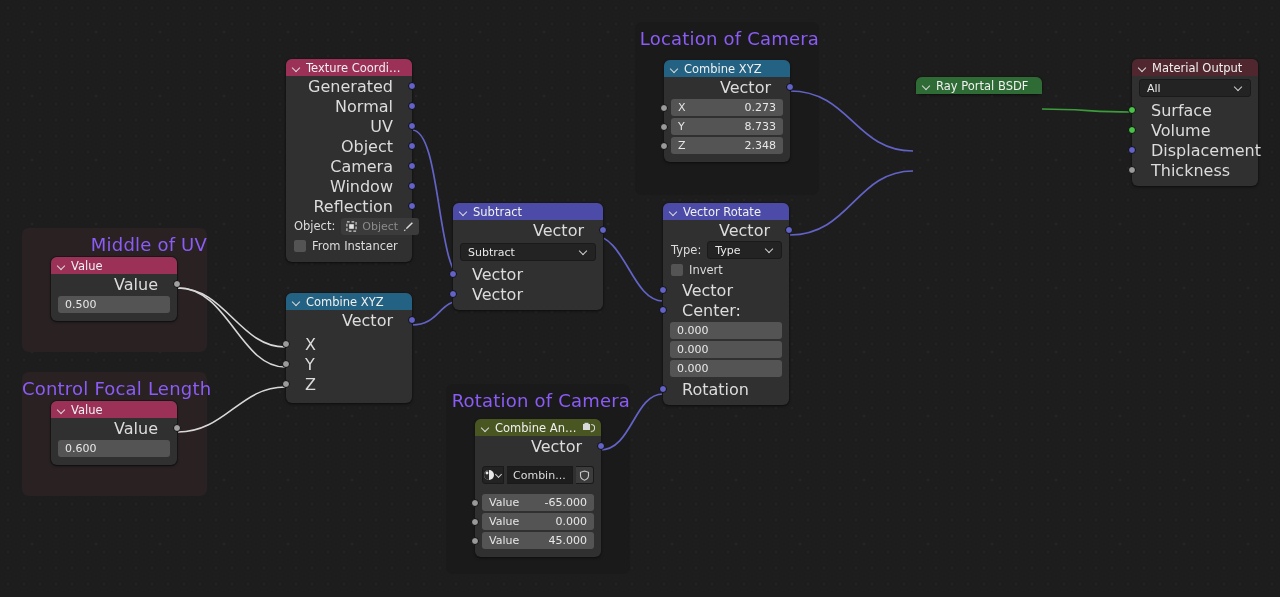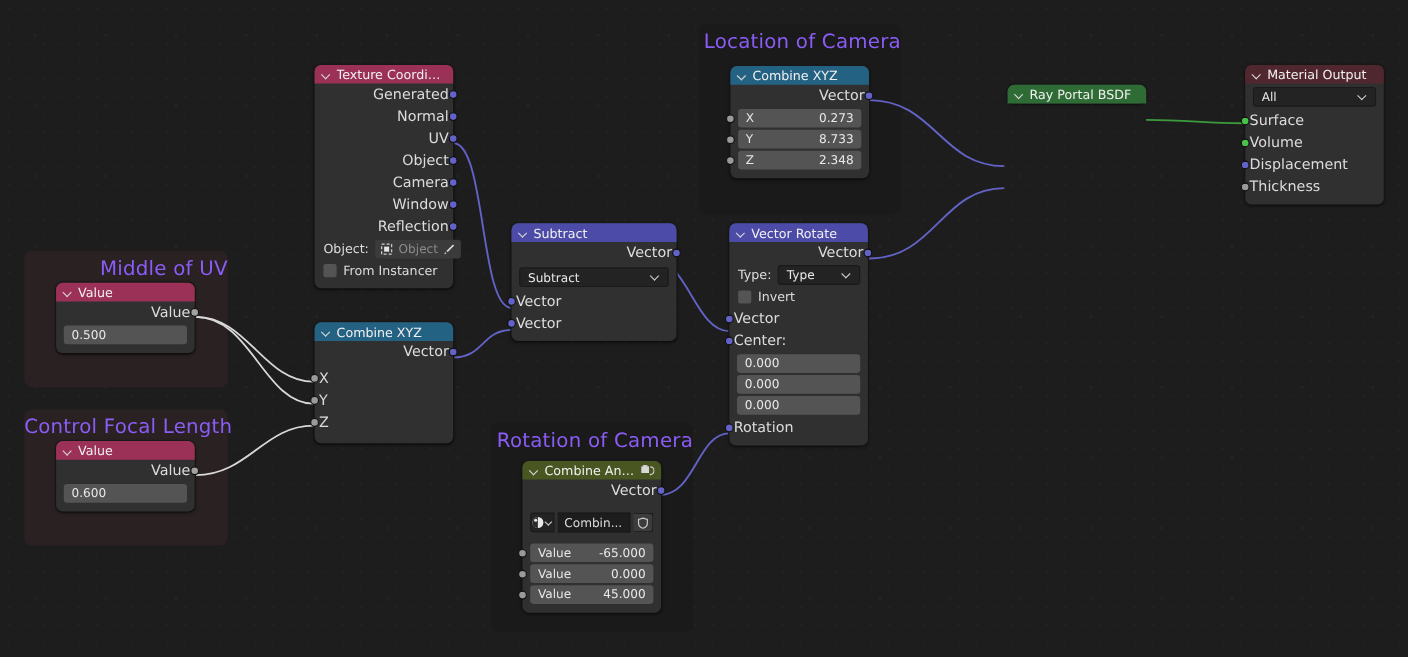--- a/index.html
+++ b/index.html
@@ -50,22 +50,22 @@
   .h-tex{ background:#9c3157; }
   .h-value{ background:#9c3157; }
   .h-matout{ background:#50272f; }
   .h-vector{ background:#4c4ca8; }
   .h-convert{ background:#246283; }
   .h-shader{ background:#2f6b34;justify-content:flex-end; }
   .h-group{ background:#495622; }
 
   
   .row{
-    position:relative; height:20px; display:flex; align-items:center;
-    font-size:13px; color:#dcdcdc; padding:0 4px;
+    position:relative; height:20px; display:flex; align-items:flex-end;
+    font-size:16px; color:#dcdcdc; padding:0 19px;
   }
   .row.out{ justify-content:flex-end; }
   .row .lbl{ white-space:nowrap; }
 
   
   .sock{
     position:absolute; width:8px; height:8px; border-radius:50%;
     border:1px solid #0e0e0e;
   }
   .sock.in{ left:-4px; }
@@ -321,21 +321,21 @@
         </div>
         <div class="field">
           <span class="sock in s-gray" style="top:5px; left:-11px;"></span>
           <span class="f-name">Z</span>
           <span class="f-val">2.348</span>
         </div>
       </div>
     </div>
   </div>
 
-  <div class="node" style="left:465px; top:203px; width:150px;">
+  <div class="node" style="left:453px; top:203px; width:150px;">
     <div class="node-header h-vector">
       <span class="chev"></span>
       <span class="hdr-title">Subtract</span>
     </div>
     <div class="node-body">
       <div class="row out">
         <span class="lbl">Vector</span>
         <span class="sock out s-vector" style="top:6px;"></span>
       </div>
       <div class="dropdown">

